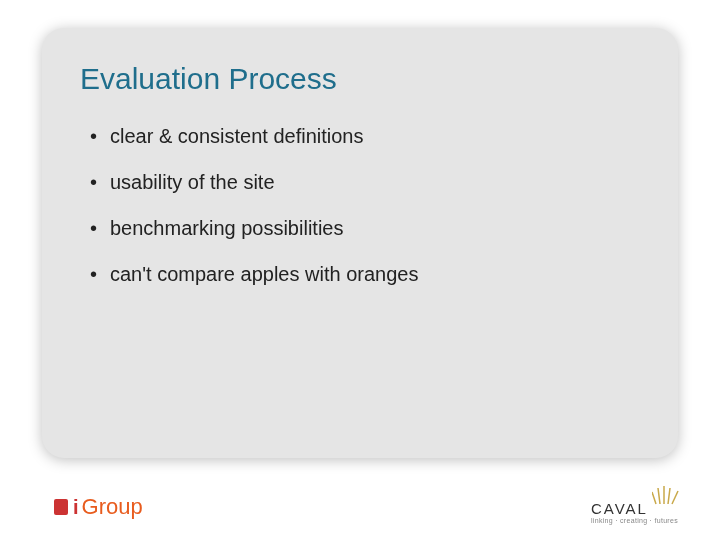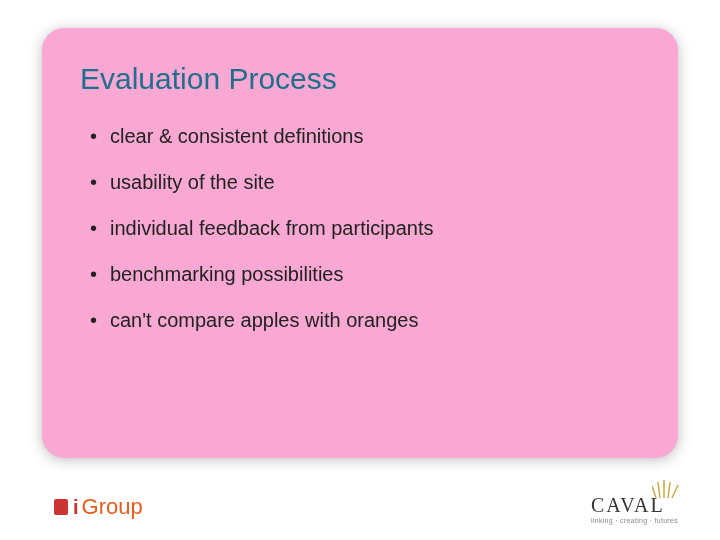--- a/index.html
+++ b/index.html
@@ -17,21 +17,21 @@
     width: 720px;
     height: 540px;
     background: #fff;
   }
   .card {
     position: absolute;
     top: 28px;
     left: 42px;
     width: 636px;
     height: 430px;
-    background: #f9a8d4;
+    background: #e5e5e5;
     border-radius: 22px;
     box-shadow: 0 2px 14px rgba(0,0,0,0.25);
     padding: 34px 38px 20px 38px;
   }
   .title {
     font-size: 30px;
     color: #1f6e8c;
     font-weight: 400;
     margin-bottom: 28px;
   }
@@ -83,24 +83,24 @@
   .logo-left .rest {
     color: #e85c1e; font-size: 22px; font-weight: normal;
   }
   .logo-right {
     position: absolute;
     bottom: 16px;
     right: 42px;
     text-align: left;
   }
   .logo-right .caval {
-    font-size: 20px;
+    font-size: 15px;
     letter-spacing: 2px;
     color: #333;
-    font-family: Liberation Serif, serif;
+    font-family: Liberation Sans, sans-serif;
   }
   .logo-right .sub {
     font-size: 7px;
     color: #888;
     letter-spacing: 0.3px;
   }
   .logo-right .burst {
     position: absolute;
     right: -2px;
     top: -14px;
@@ -131,21 +131,20 @@
       <polygon points="62,6 68,12 62,16 68,20" fill="none" stroke="#d44" stroke-width="1.5"></polygon>
       <polygon points="72,8 78,14 72,18 78,22" fill="none" stroke="#d44" stroke-width="1.5"></polygon>
     </svg>
   </div>
 
   <div class="card">
     <h1 class="title">Evaluation Process</h1>
     <ul class="bullets">
       <li>clear &amp; consistent definitions</li>
       <li>usability of the site</li>
-      <li>individual feedback from participants</li>
       <li>benchmarking possibilities</li>
       <li>can't compare apples with oranges</li>
     </ul>
   </div>
 
   <div class="logo-left">
     <span class="i-mark"></span>
     <span class="dot">i</span>
       <span class="rest">Group</span>
   </div>

